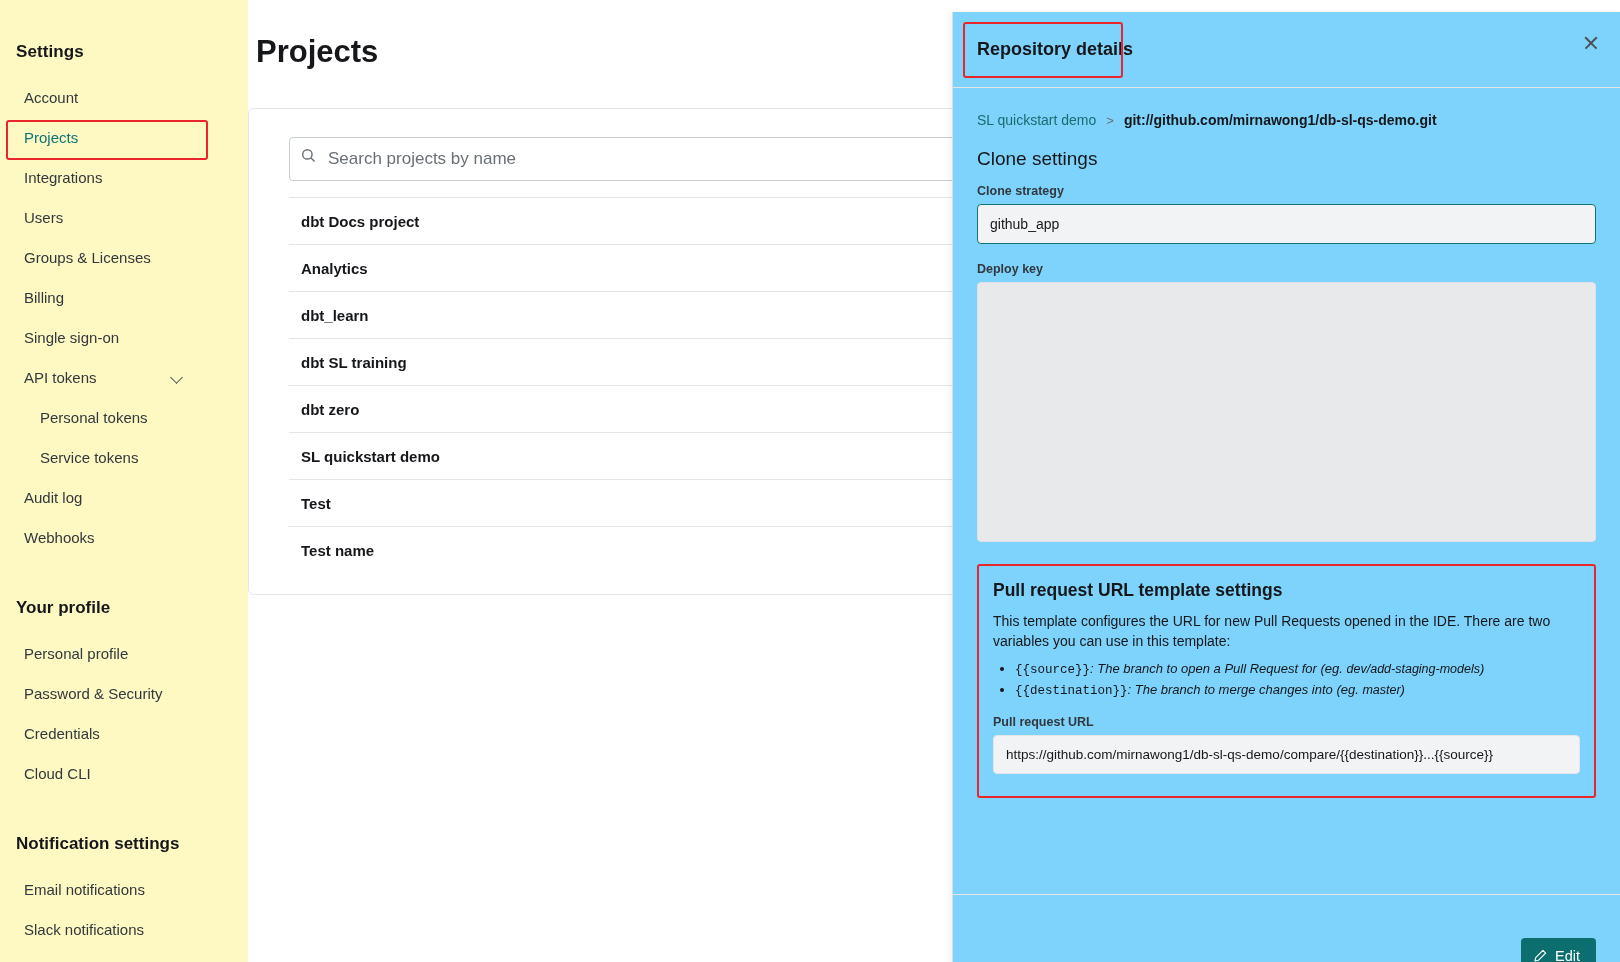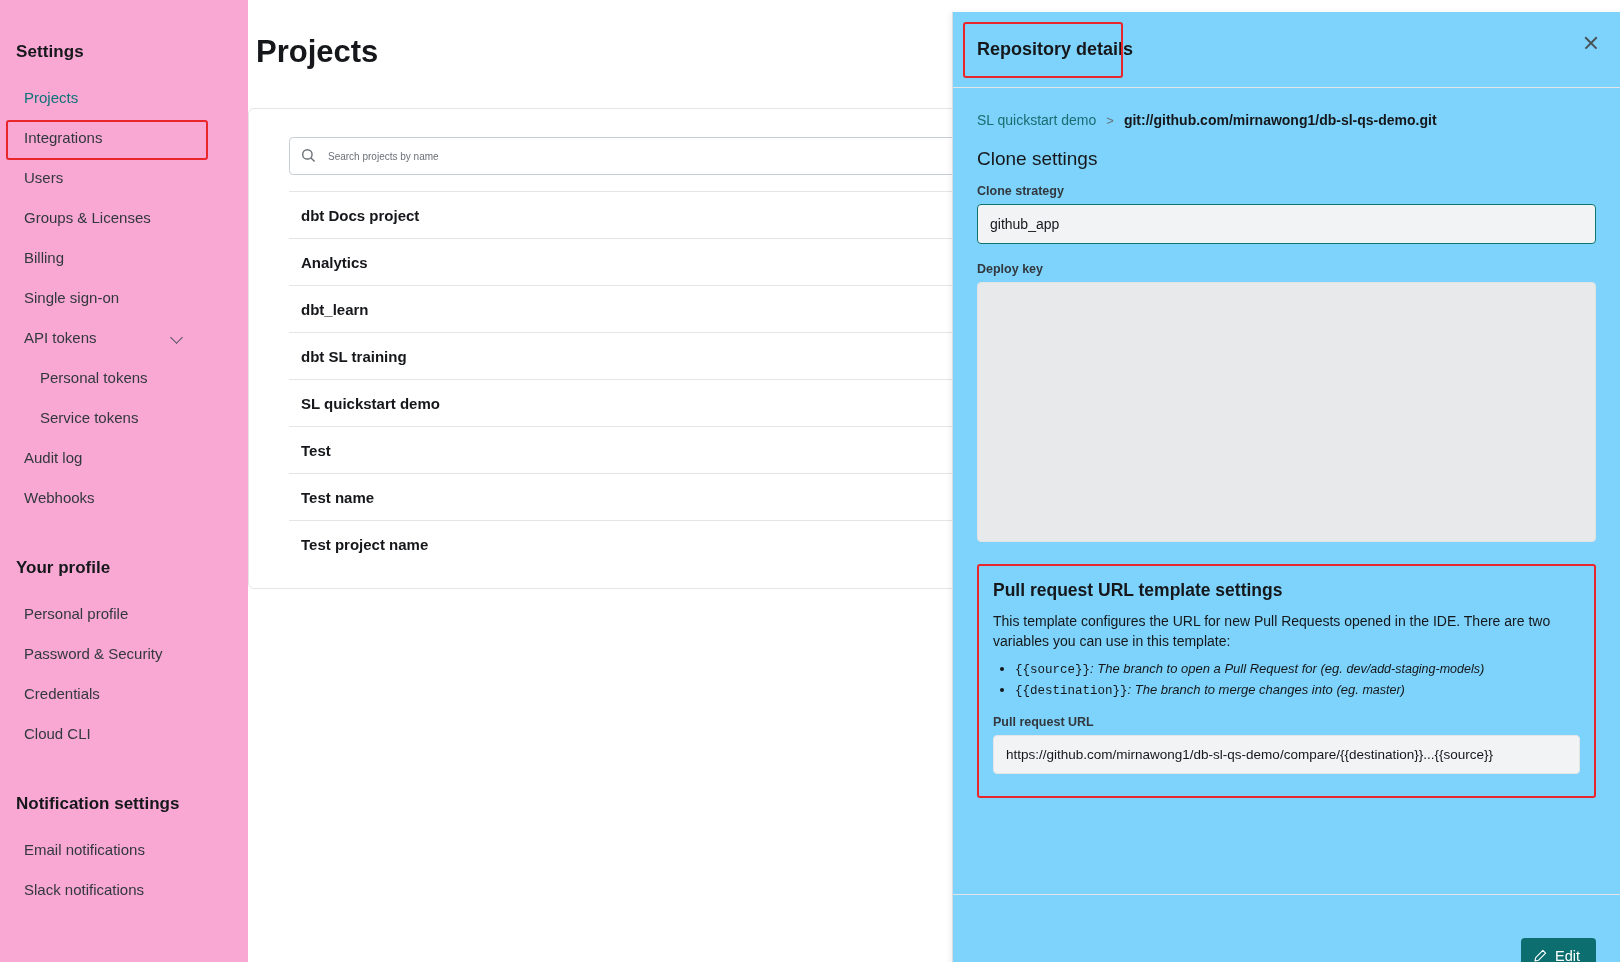--- a/index.html
+++ b/index.html
@@ -15,21 +15,21 @@
     position: relative;
     width: 1620px; height: 962px;
     display: flex;
     background: #ffffff;
   }
 
   
   .sidebar {
     width: 248px;
     flex: 0 0 248px;
-    background: #f9a8d4;
+    background: #fef9c3;
     padding: 42px 0 0 0;
     border-right: 1px solid transparent;
   }
   .sidebar h2 {
     font-size: 17px;
     font-weight: bold;
     margin: 0 0 16px 16px;
     color: #15171a;
     letter-spacing: 0.1px;
   }
@@ -109,25 +109,25 @@
     width: 752px;
     padding: 28px 40px 20px 40px;
   }
   .search-wrap {
     position: relative;
     width: 670px;
     margin-bottom: 16px;
   }
   .search-input {
     width: 100%;
-    height: 38px;
+    height: 44px;
     border: 1px solid #c9ced3;
     border-radius: 4px;
     padding: 0 12px 0 38px;
-    font-size: 10px;
+    font-size: 17px;
     color: #15171a;
     outline: none;
     font-family: "Liberation Sans", sans-serif;
   }
   .search-input::placeholder { color: #6a7076; }
   .search-icon {
     position: absolute;
     left: 12px; top: 11px;
     width: 15px; height: 15px;
   }
@@ -317,20 +317,21 @@
   .pencil { width: 14px; height: 14px; }
 </style>
 </head>
 <body>
 
 <div class="app">
 
   <nav class="sidebar">
     <h2>Settings</h2>
 
+    <div class="nav-item">Account</div>
     <div class="nav-item active">Projects</div>
     <div class="nav-item">Integrations</div>
     <div class="nav-item">Users</div>
     <div class="nav-item">Groups &amp; Licenses</div>
     <div class="nav-item">Billing</div>
     <div class="nav-item">Single sign-on</div>
 
     <div class="nav-item expandable">
       <span>API tokens</span>
       <span class="chev"></span>
@@ -365,24 +366,24 @@
           <line x1="10.4" y1="10.4" x2="14.5" y2="14.5" stroke="#6a7076" stroke-width="1.5"></line>
         </svg>
         <input class="search-input" type="text" placeholder="Search projects by name" style="">
       </div>
 
       <div class="proj-list">
         <div class="proj-row">dbt Docs project</div>
         <div class="proj-row">Analytics</div>
         <div class="proj-row">dbt_learn</div>
         <div class="proj-row">dbt SL training</div>
+        <div class="proj-row">dbt zero</div>
         <div class="proj-row">SL quickstart demo</div>
         <div class="proj-row">Test</div>
         <div class="proj-row">Test name</div>
-        <div class="proj-row">Test project name</div>
       </div>
     </div>
   </main>
 
   <aside class="drawer">
 
     <div class="drawer-header">
       <span class="drawer-title">Repository details</span>
       <span class="hl-title"></span>
       <span class="close-btn"></span>

